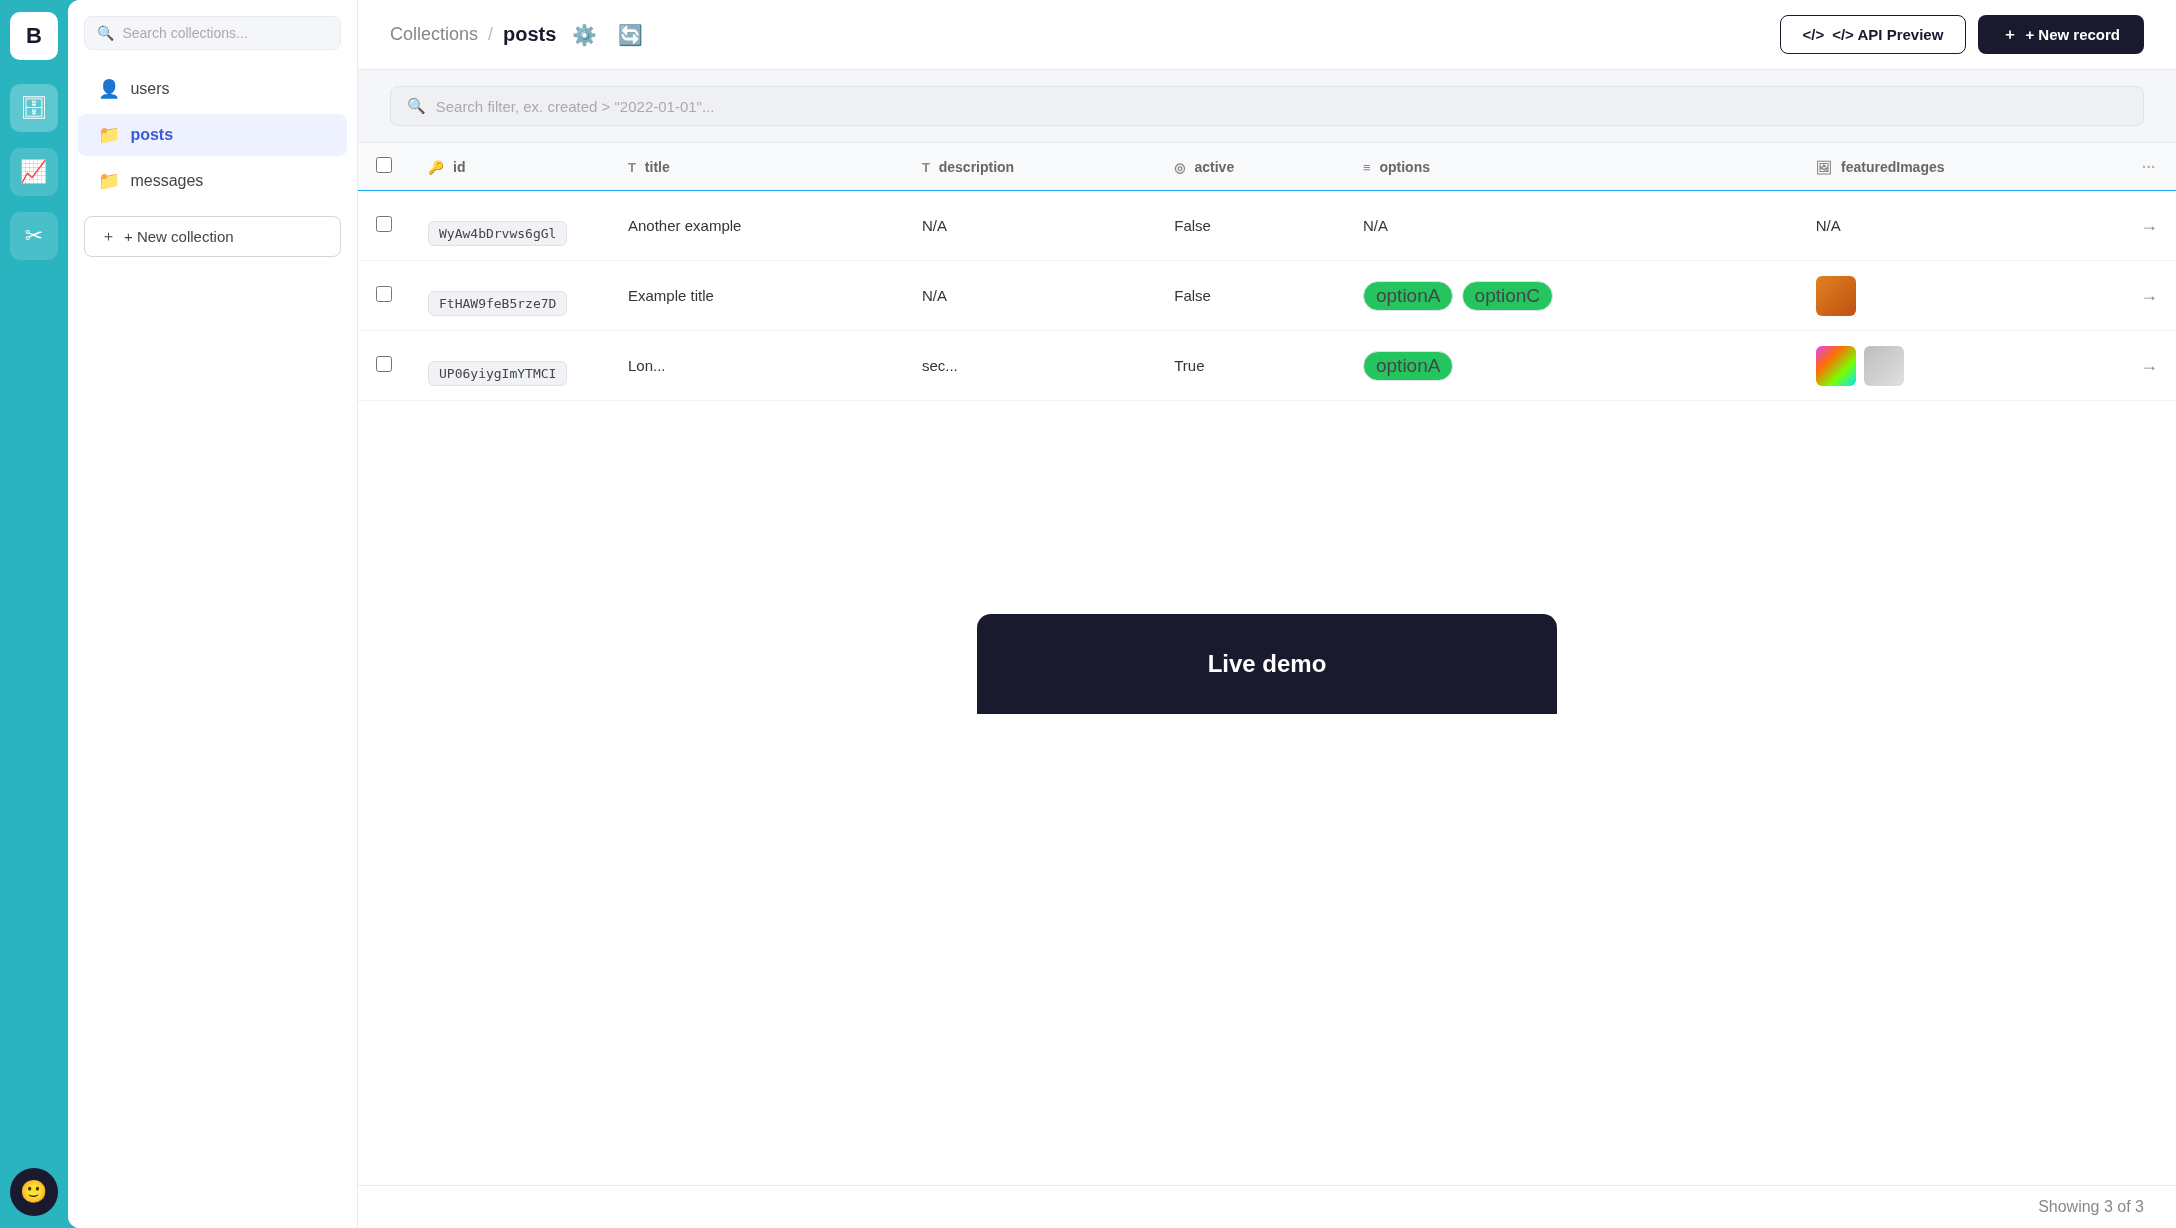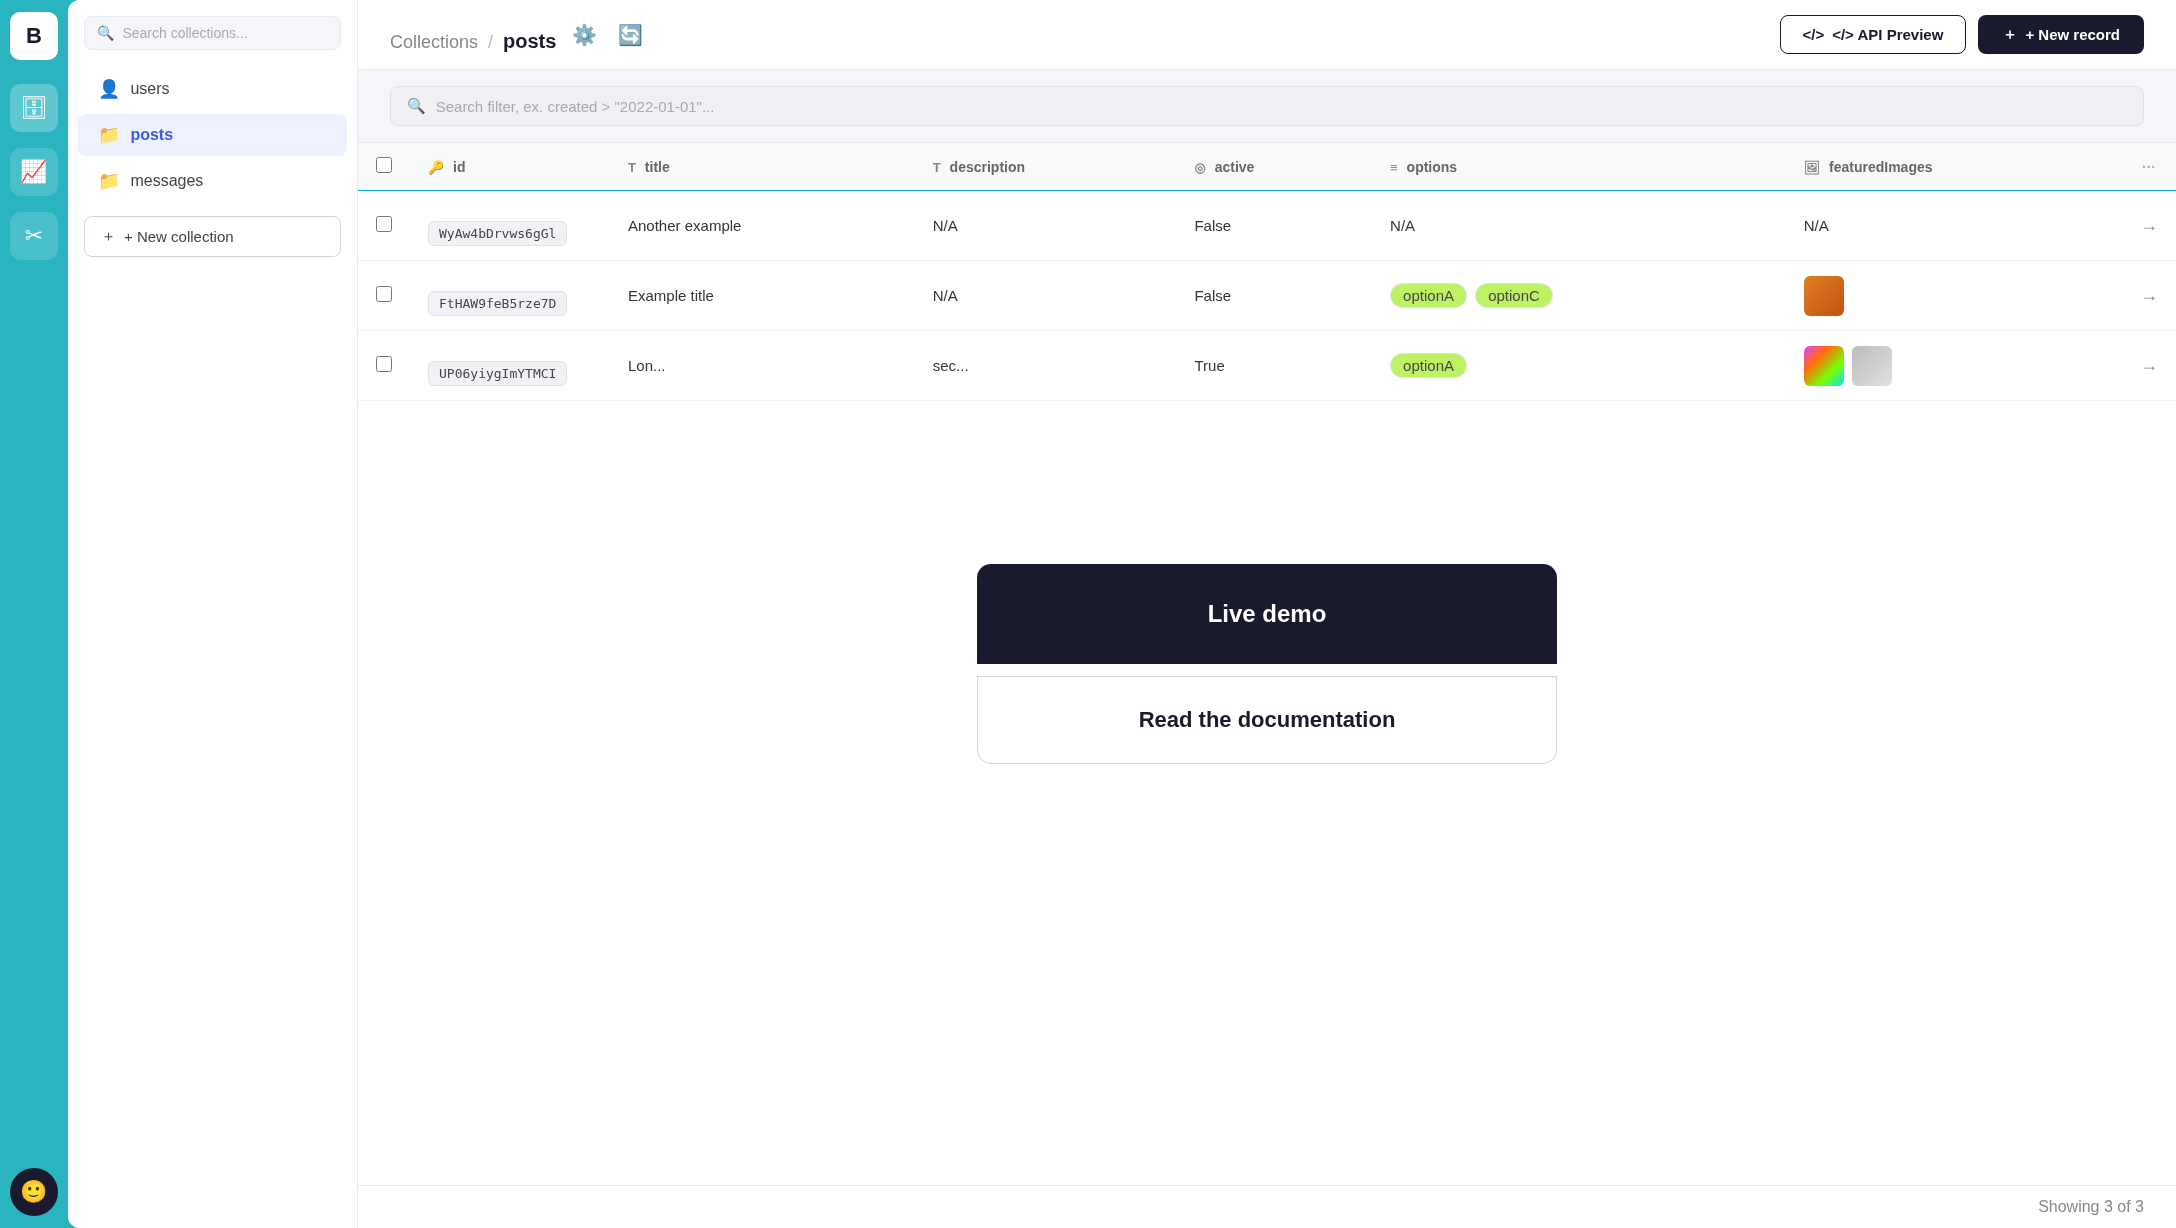--- a/index.html
+++ b/index.html
@@ -148,21 +148,21 @@
       border-bottom: 1px solid #e8eaed;
       padding: 0 32px;
       height: 70px;
       display: flex;
       align-items: center;
       justify-content: space-between;
       flex-shrink: 0;
     }
     .top-bar-left {
       display: flex;
-      align-items: flex-end;
+      align-items: center;
       gap: 10px;
       font-size: 18px;
       color: #888;
     }
     .top-bar-breadcrumb-sep { color: #bbb; }
     .top-bar-title {
       font-size: 20px;
       font-weight: 700;
       color: #1a1a2e;
     }
@@ -273,25 +273,25 @@
       border: 1px solid #e0e2e8;
       border-radius: 6px;
       padding: 4px 10px;
       font-family: monospace;
       font-size: 13px;
       color: #444;
       display: inline-block;
       margin-top: 16px;
     }
     .option-badge {
-      background: #bef264;
+      background: #22c55e;
       border: 1px solid #e0e2e8;
       border-radius: 20px;
       padding: 3px 12px;
-      font-size: 15px;
+      font-size: 19px;
       color: #444;
       display: inline-block;
       margin-right: 4px;
     }
     .img-placeholder {
       width: 40px;
       height: 40px;
       border-radius: 6px;
       display: inline-block;
       margin-right: 4px;
@@ -533,23 +533,20 @@
             </td>
           </tr>
         </tbody>
       </table>
 
       <div class="overlay">
         <div class="overlay-inner">
           <div class="live-demo-box">
             <span>Live demo</span>
           </div>
-          <div class="read-docs-box">
-            <span>Read the documentation</span>
-          </div>
         </div>
       </div>
     </div>
 
     <div class="table-footer">
       <span>Showing 3 of 3</span>
     </div>
   </div>
 </div>
 

